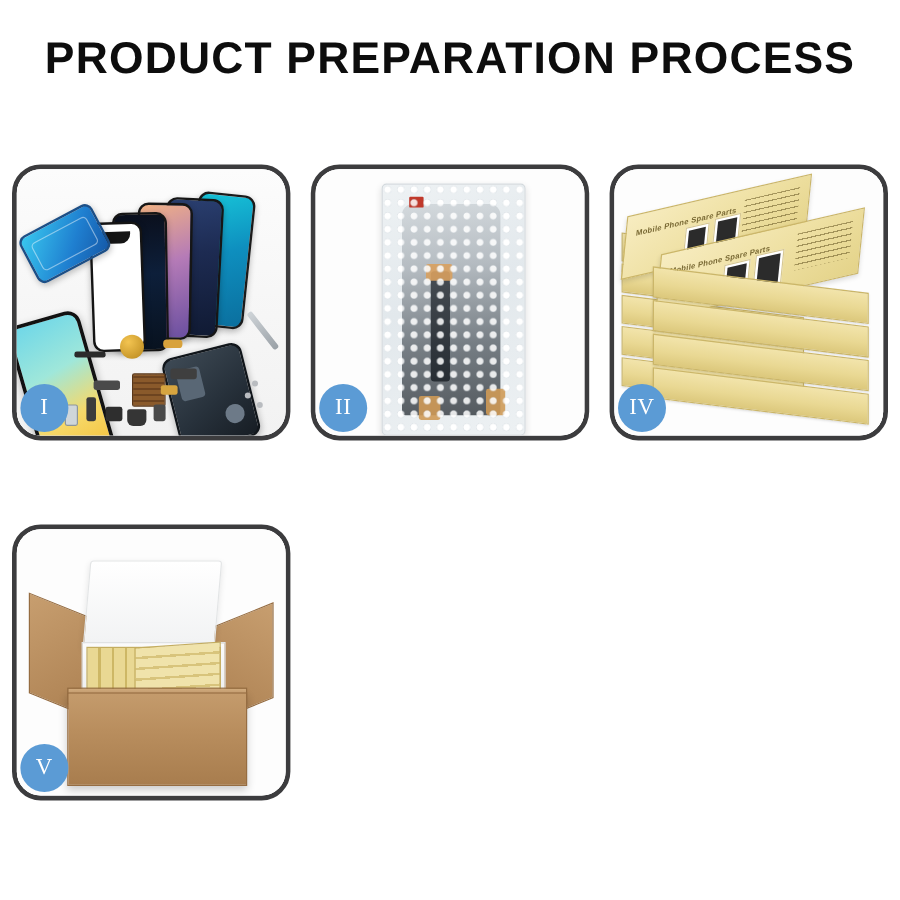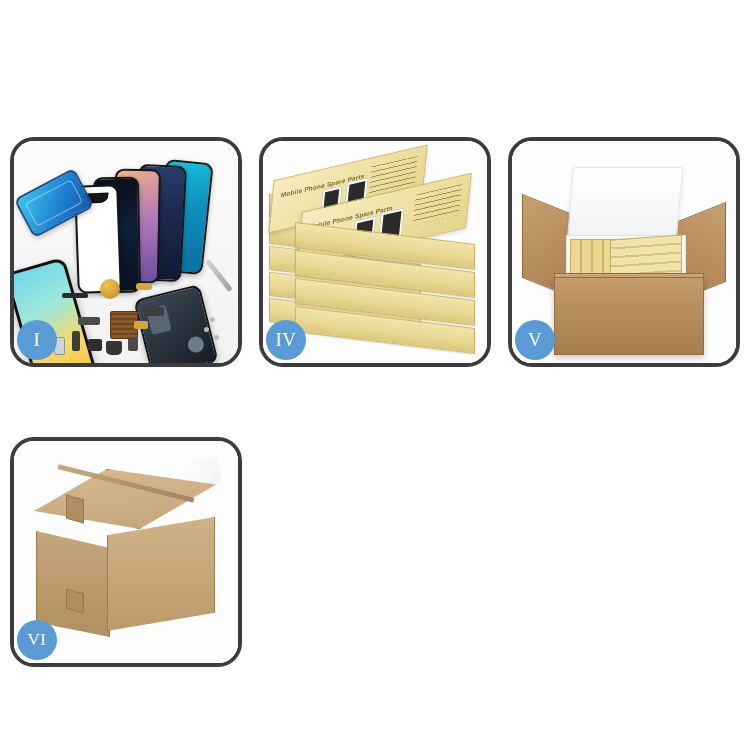--- a/index.html
+++ b/index.html
@@ -356,20 +356,21 @@
   .c6-wrap {
     position:absolute; left:150px; top:20px; width:56px; height:26px;
     background:linear-gradient(120deg,rgba(255,255,255,.9),rgba(235,240,243,.6));
     border-radius:4px; transform:rotate(-10deg);
   }
 </style>
 </head>
 <body>
 
 <div class="header">
+  <div class="title">PRODUCT PREPARATION PROCESS</div>
 </div>
 
 <div class="grid">
 
   <div class="panel">
     <div class="panel-inner">
       <div class="scene1">
         <div class="ph ph-a"></div>
         <div class="ph ph-b"></div>
         <div class="ph ph-c"></div>
@@ -392,20 +393,36 @@
         <div class="part p11"></div>
         <div class="part p12"></div>
         <div class="part p13"></div>
         <div class="part p14"></div>
         <div class="part p15"></div>
       </div>
     </div>
     <div class="badge">I</div>
   </div>
 
+  <div class="panel">
+    <div class="panel-inner">
+      <div class="scene2">
+        <div class="bubblebag">
+          <div class="screen-in"></div>
+          <div class="flexcable"></div>
+          <div class="tapeA"></div>
+          <div class="tapeB"></div>
+          <div class="tapeC"></div>
+          <div class="redtag"></div>
+          <div class="bub-ov"></div>
+        </div>
+      </div>
+    </div>
+    <div class="badge">II</div>
+  </div>
 
 
   <div class="panel">
     <div class="panel-inner">
       <div class="scene4">
         <div class="bx bx-r1"></div>
         <div class="bx bx-r2"></div>
         <div class="bx bx-r3"></div>
         <div class="bx bx-r4"></div>
         <div class="bx bx-r5"></div>
@@ -450,30 +467,14 @@
         <div class="foambody5"></div>
         <div class="goldset"></div>
         <div class="goldset2"></div>
         <div class="carton5-lip"></div>
         <div class="carton5"></div>
       </div>
     </div>
     <div class="badge">V</div>
   </div>
 
-  <div class="panel">
-    <div class="panel-inner">
-      <div class="scene6">
-        <div class="c6-wrap"></div>
-        <div class="c6-lidtop"></div>
-        <div class="c6-seam"></div>
-        <div class="c6-body">
-          <div class="c6-left"></div>
-          <div class="c6-right"></div>
-        </div>
-        <div class="c6-tape"></div>
-        <div class="c6-tape2"></div>
-      </div>
-    </div>
-    <div class="badge wide">VI</div>
-  </div>
 
 </div>
 
 </body></html>

